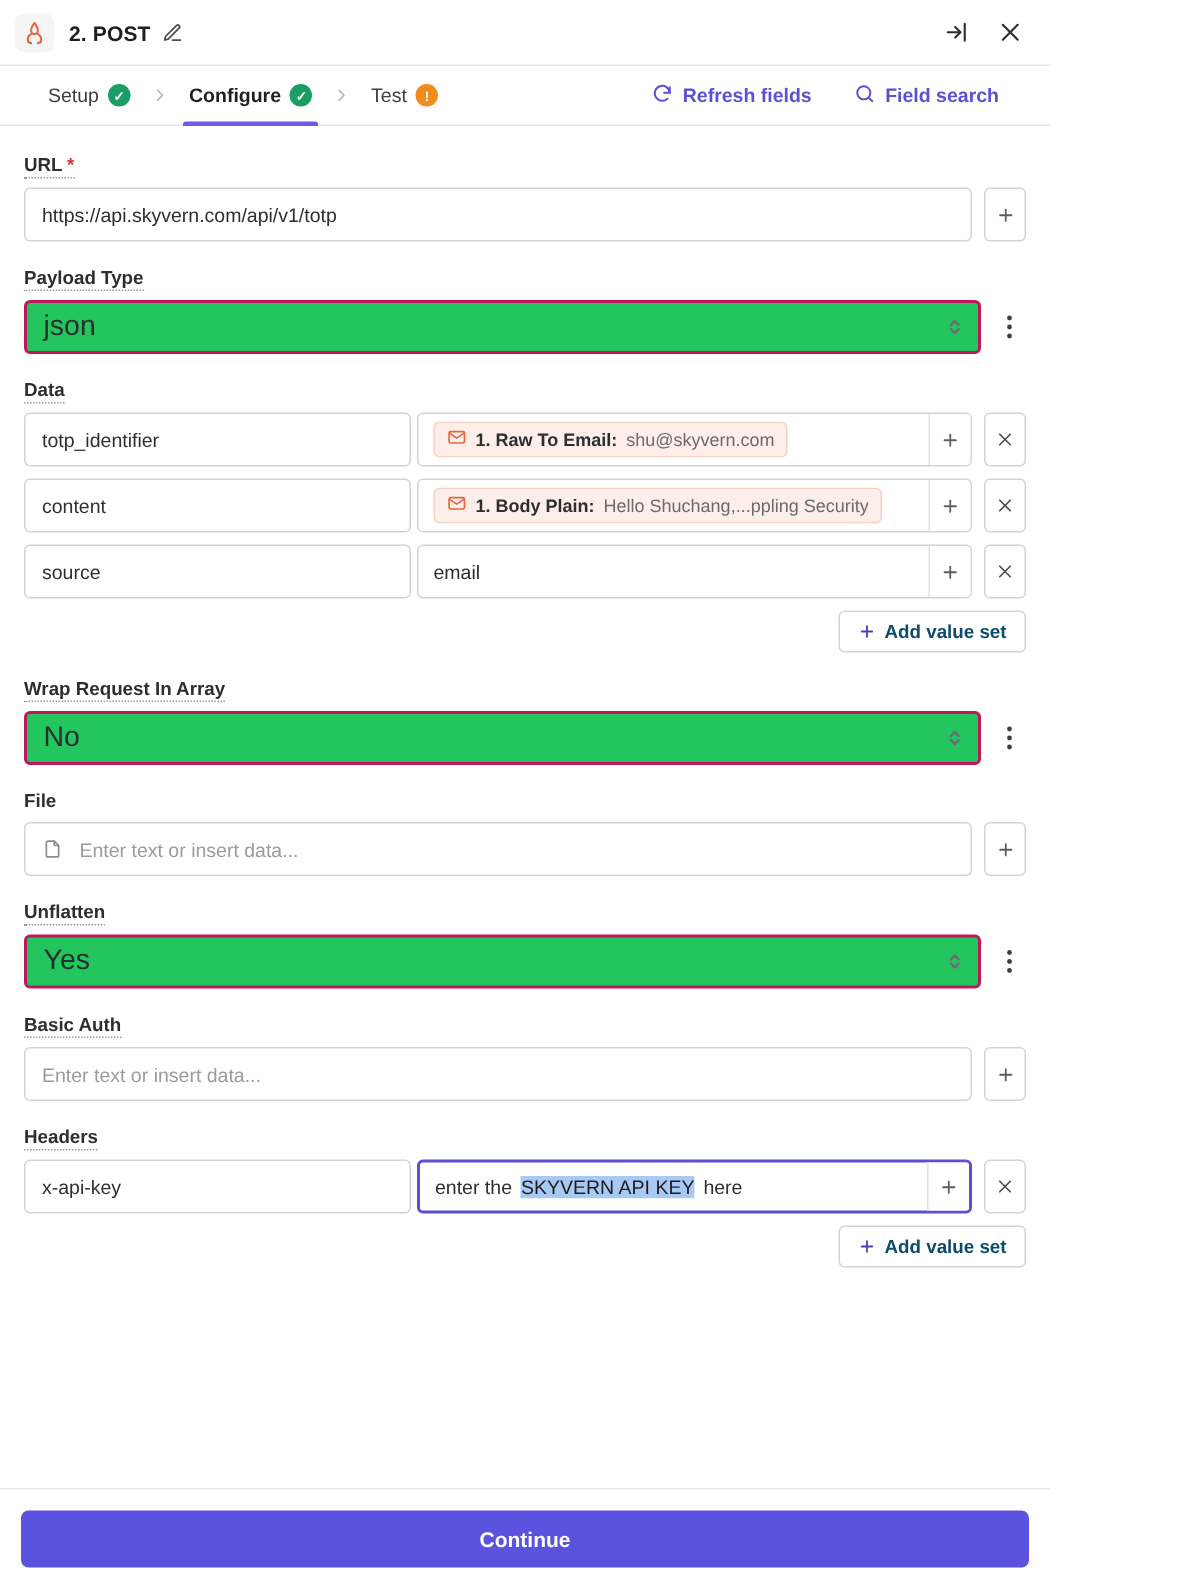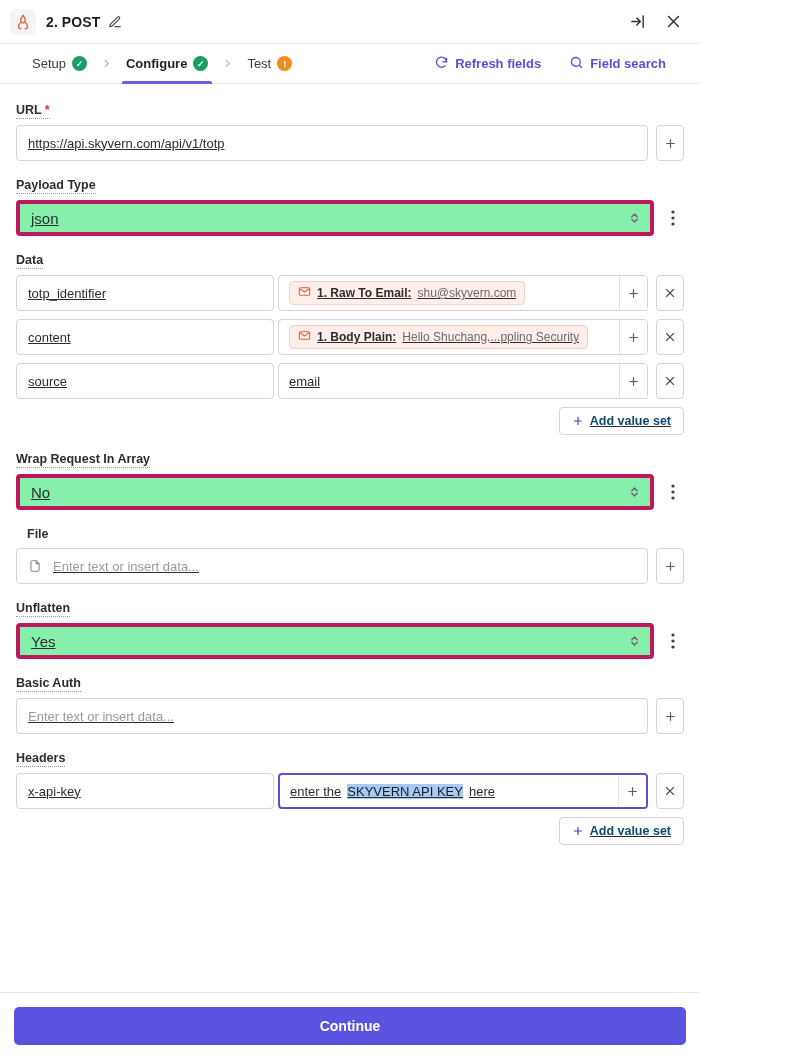--- a/index.html
+++ b/index.html
@@ -79,30 +79,29 @@
     color: #5b4fd4; font-weight: 700; font-size: 13px;
     cursor: pointer; padding: 4px 6px; border-radius: 4px;
     margin-left: 16px;
   }
 
   
   .form {
     flex: 1 1 auto;
     padding: 18px 16px 0 16px;
     overflow: hidden;
-    text-decoration: underline;
   }
   .field { margin-bottom: 16px; }
   .label {
     font-size: 12.5px; font-weight: 700; color: #2d2e2e;
     margin-bottom: 6px; display: inline-block;
     border-bottom: 1px dotted #9a9a9a;
     padding-bottom: 1px;
   }
-  .label.nodot { border-bottom: none; margin-left: 11px; }
+  .label.nodot { border-bottom: none; }
   .req { color: #d33; margin-left: 3px; font-weight: 700; }
 
   .input-row { display: flex; align-items: stretch; gap: 8px; }
   .control {
     flex: 1 1 auto;
     display: flex; align-items: center;
     height: 36px;
     border: 1px solid #d4d4d8;
     border-radius: 4px;
     background: #fff;
@@ -126,25 +125,25 @@
     height: 36px; border: 1px solid #d4d4d8; border-radius: 4px;
     display: flex; align-items: center; justify-content: center;
     color: #5c5c62; cursor: pointer; background: #fff;
   }
 
   
   .select {
     position: relative;
     flex: 1 1 auto;
     height: 36px;
-    border: 4px solid #be185d; border-radius: 4px;
-    background: #86efac;
+    border: 2px solid #be185d; border-radius: 4px;
+    background: #22c55e;
     display: flex; align-items: center;
     padding: 0 34px 0 11px;
-    font-size: 15px; color: #2d2e2e;
+    font-size: 19px; color: #2d2e2e;
     cursor: pointer;
   }
   .select .caret {
     position: absolute; right: 10px; top: 50%;
     transform: translateY(-50%);
     display: flex; flex-direction: column; gap: 2px;
     color: #6a6a70;
   }
   .kebab {
     width: 22px; min-width: 22px;

